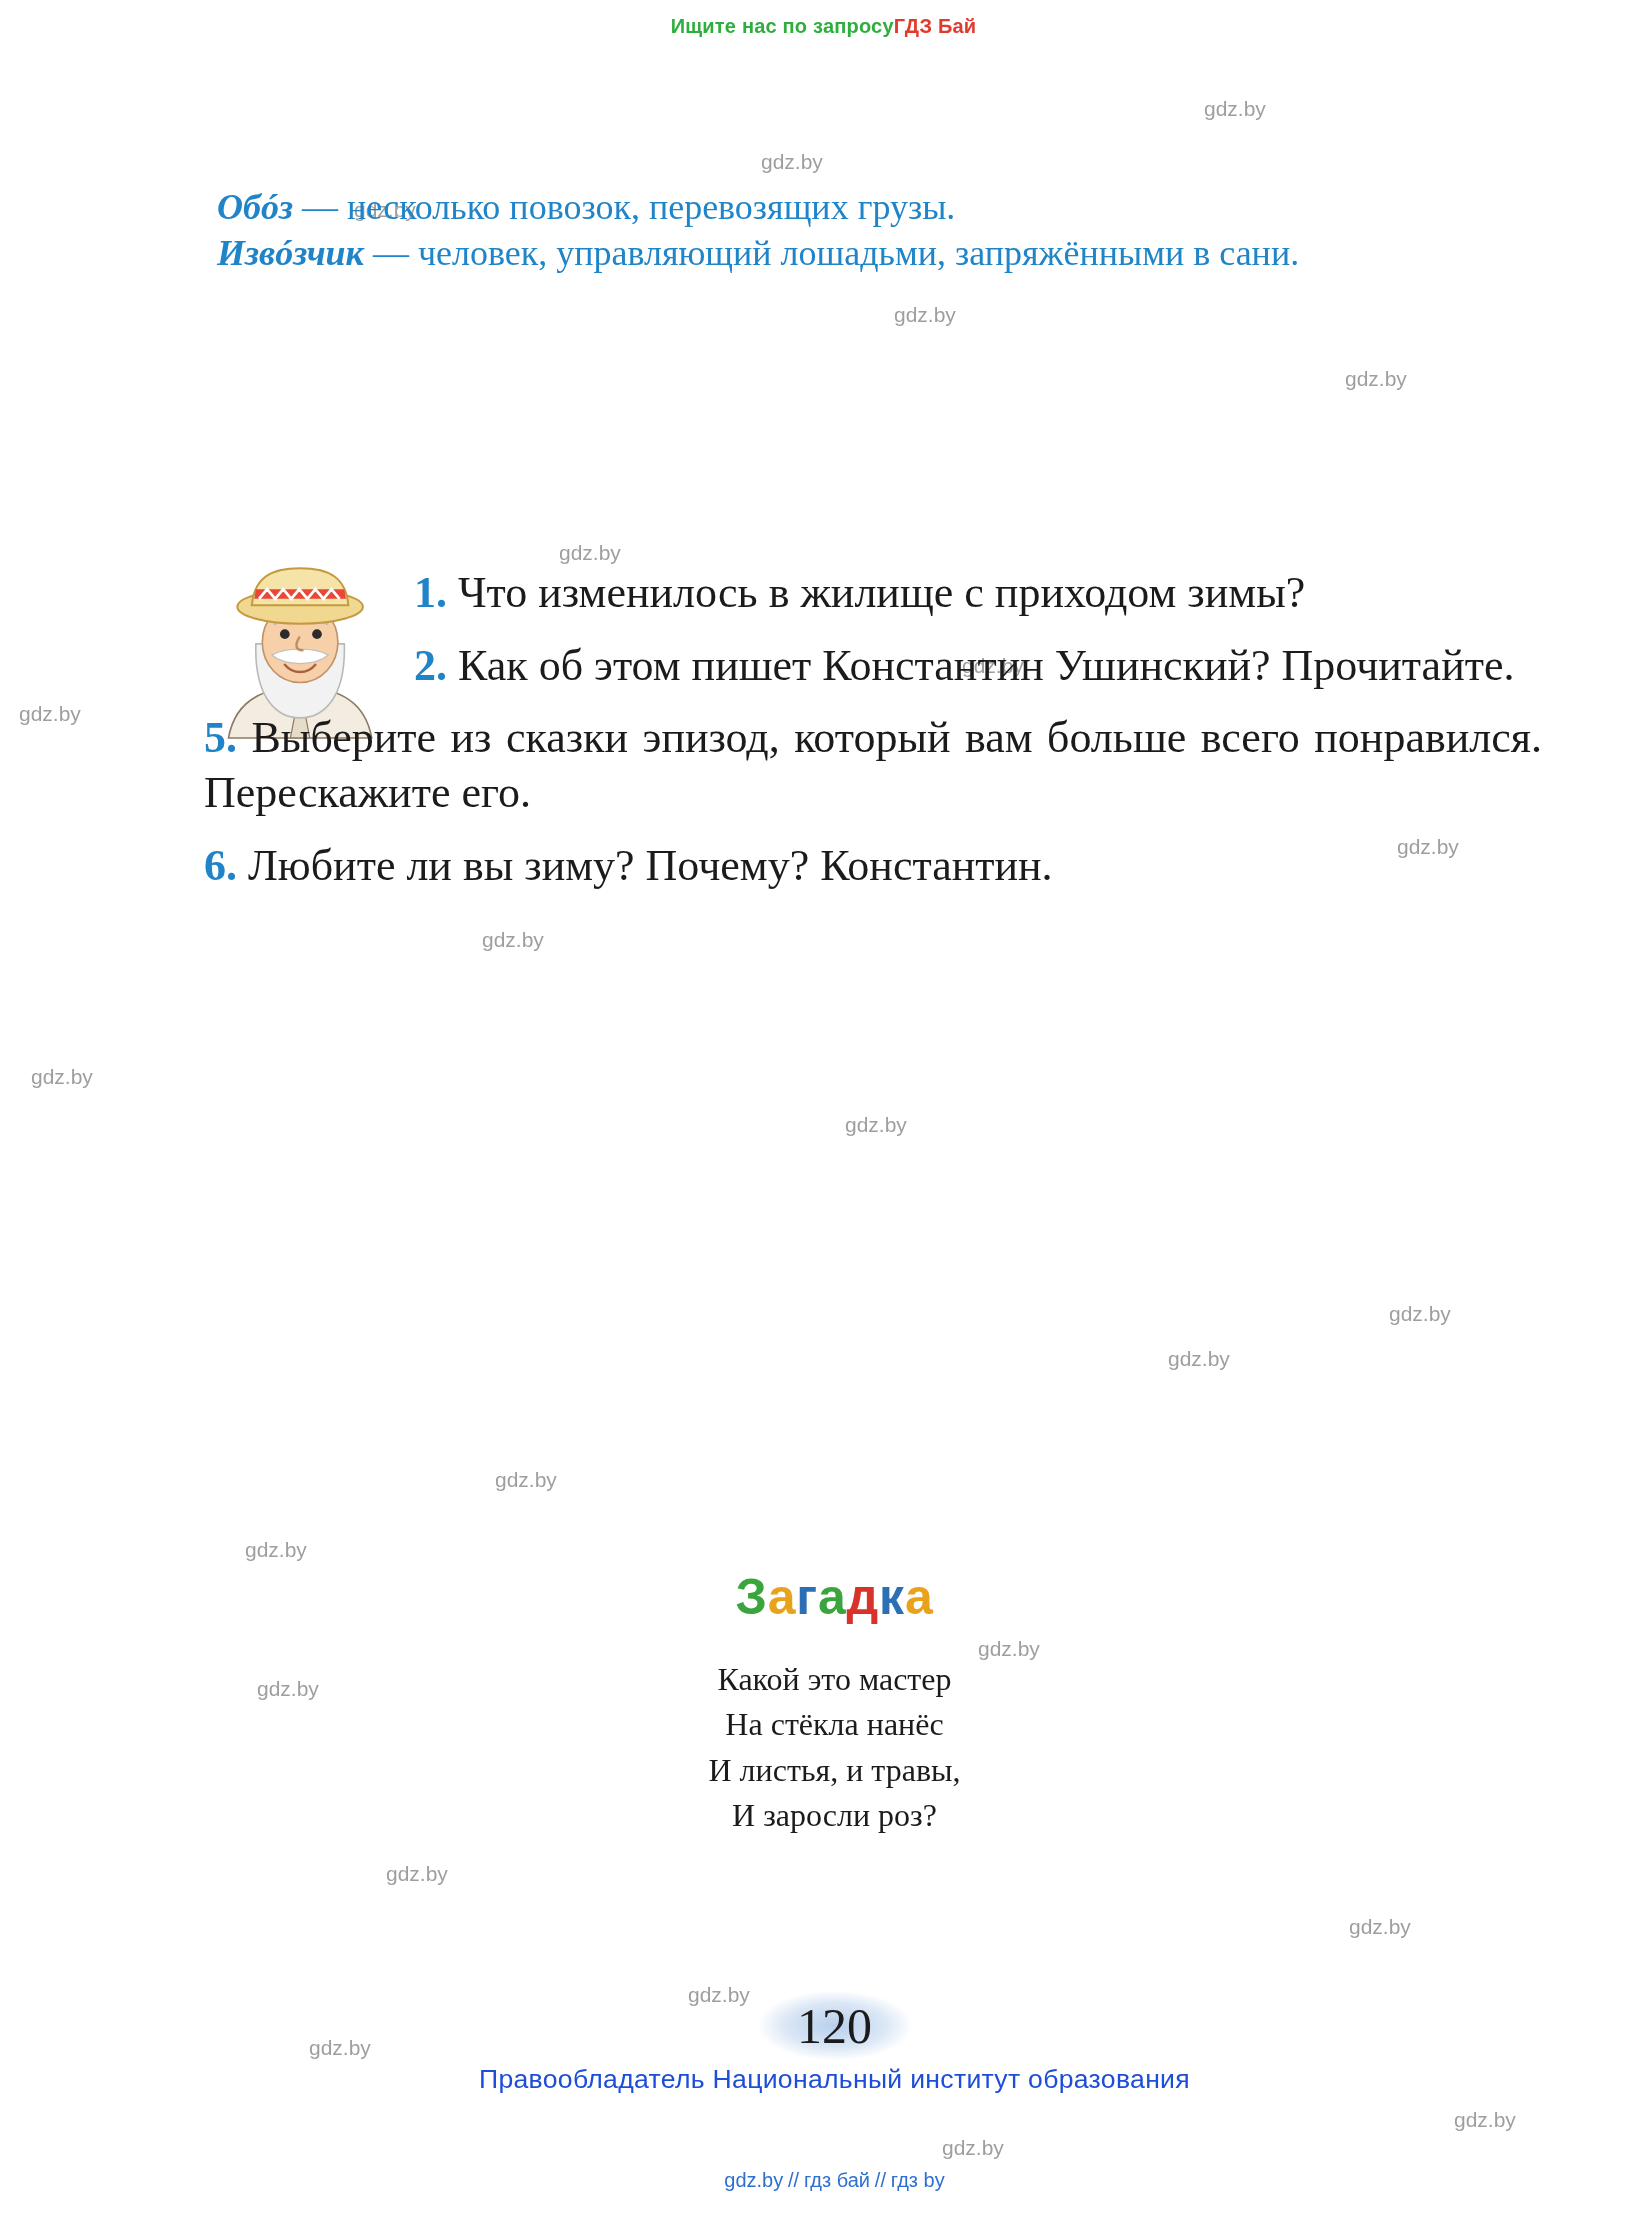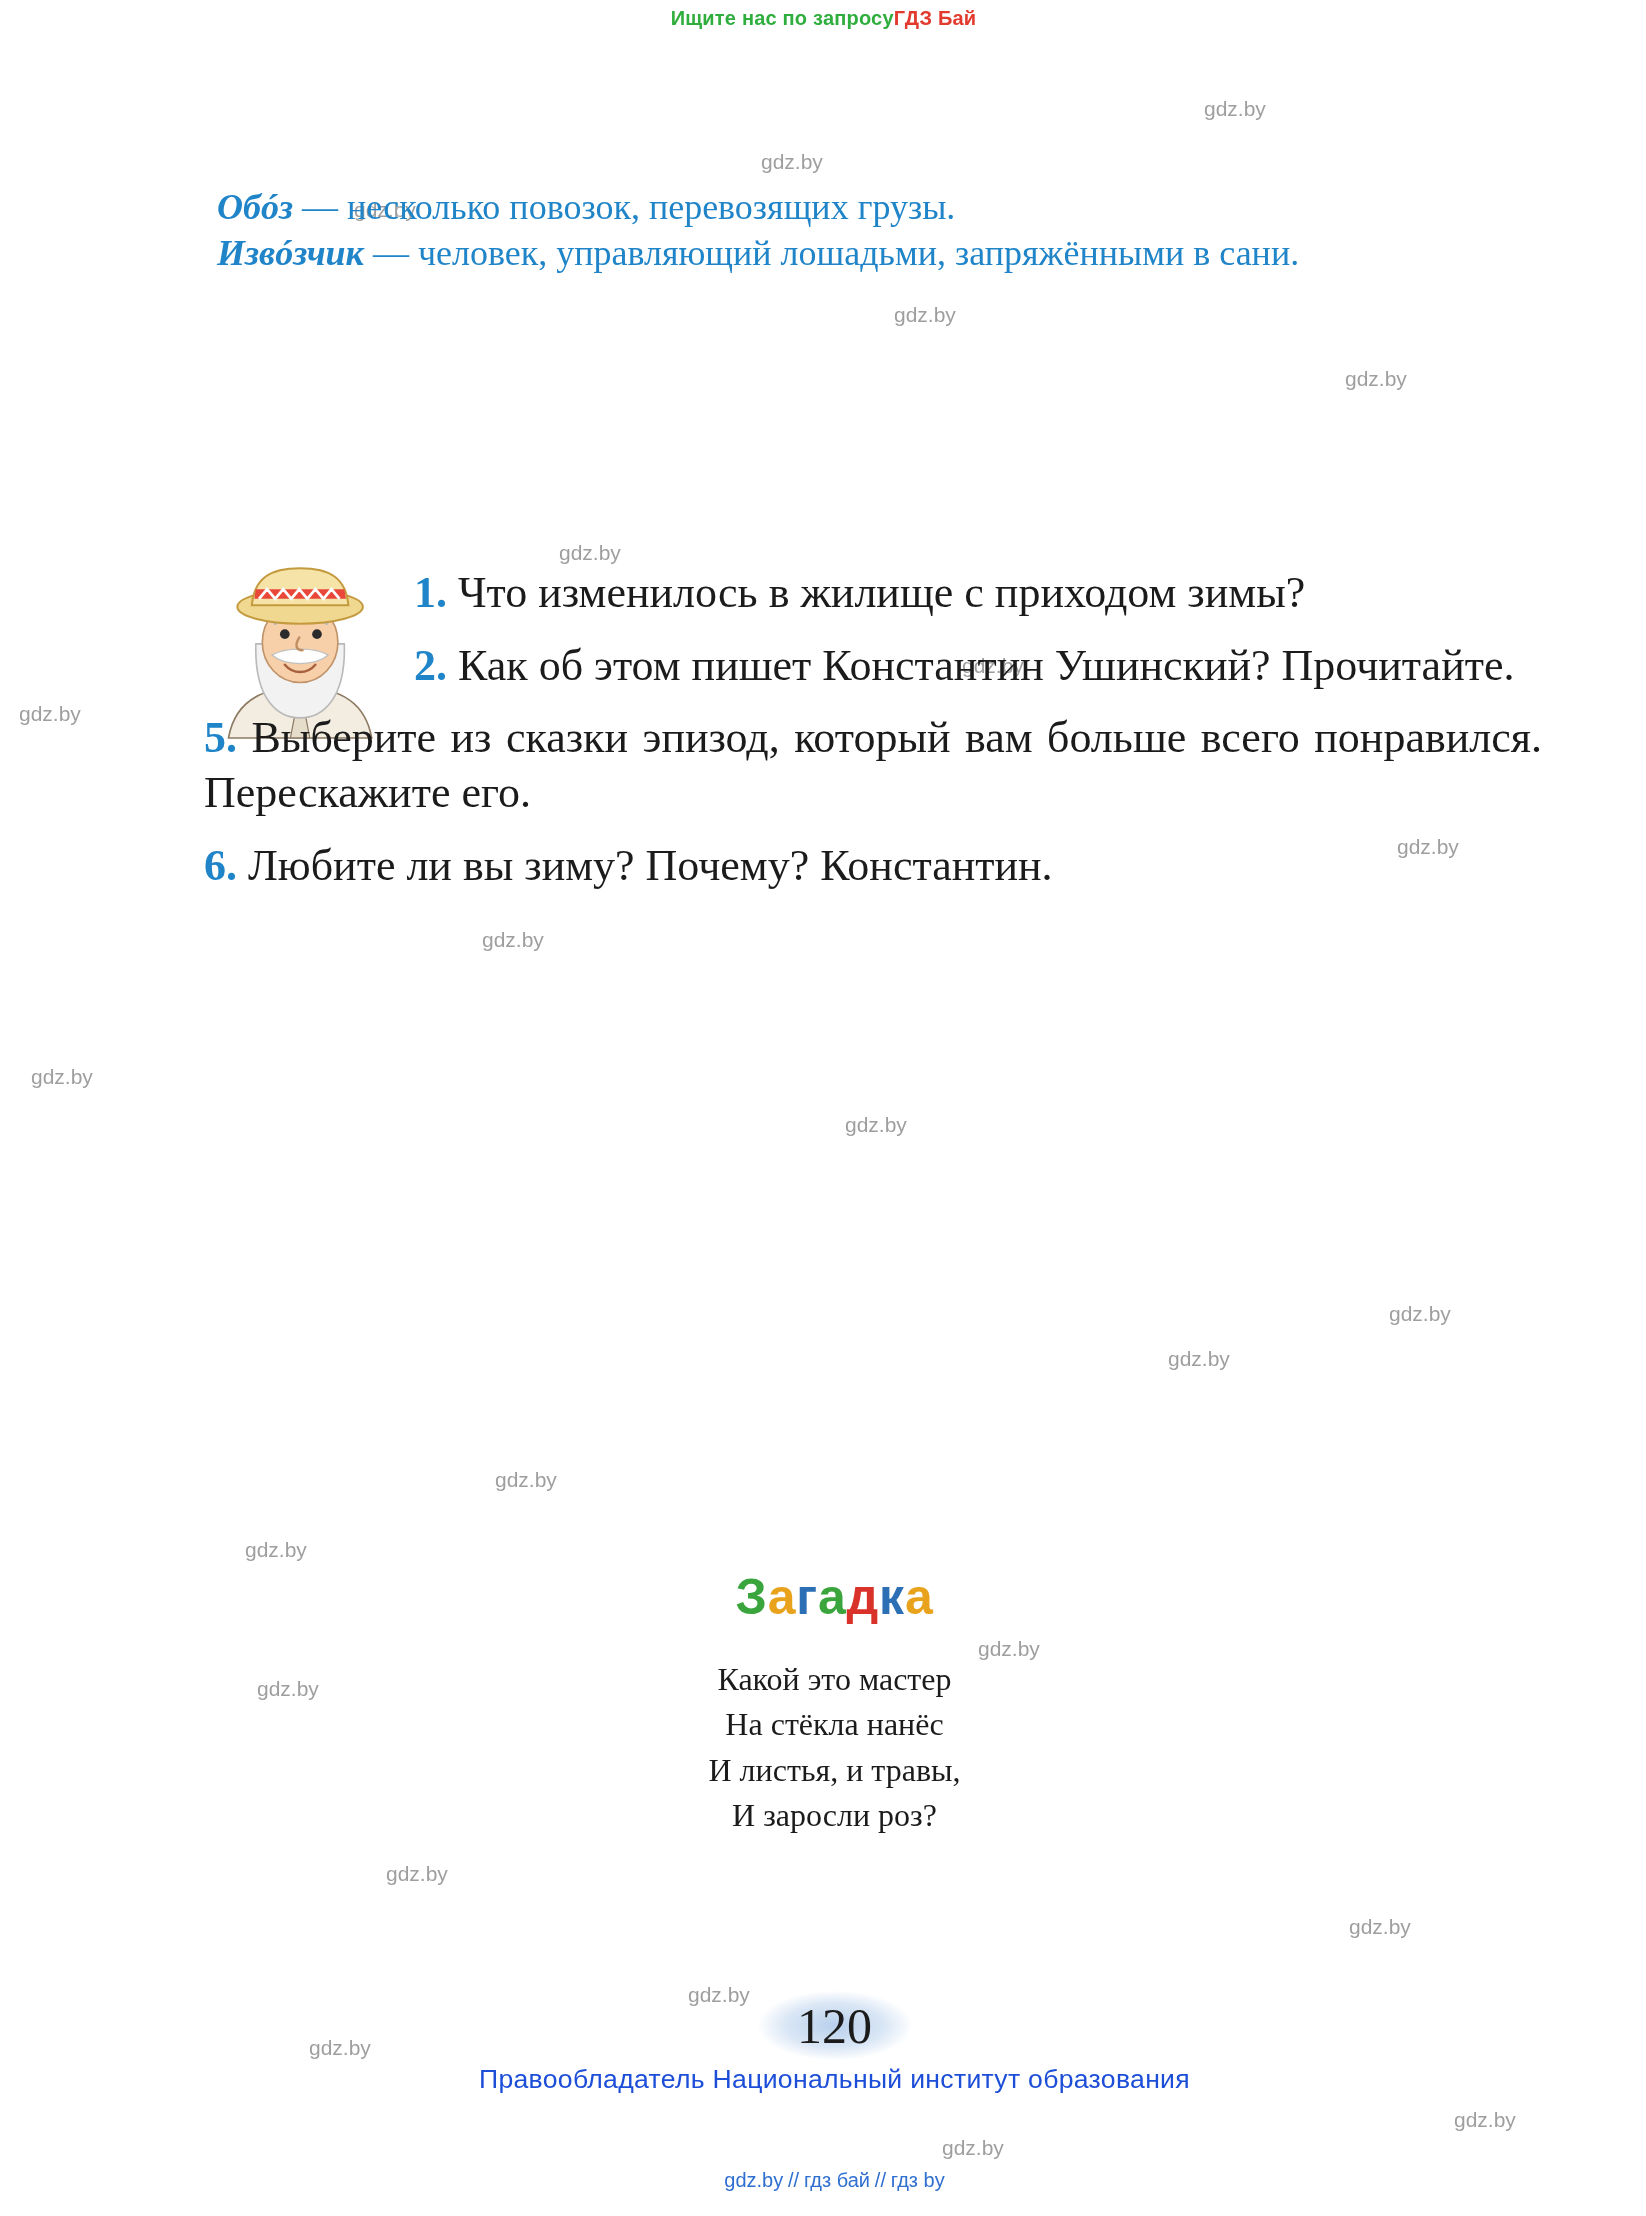--- a/index.html
+++ b/index.html
@@ -11,21 +11,21 @@
     width: 1647px;
     height: 2216px;
     position: relative;
     font-family: "Liberation Serif", serif;
     overflow: hidden;
   }
 
   
   .top-banner {
     position: absolute;
-    top: 0;
+    top: 8px;
     left: 0;
     width: 100%;
     height: 37px;
     display: flex;
     align-items: center;
     justify-content: center;
     font-family: "Liberation Sans", sans-serif;
     font-size: 20px;
     font-weight: bold;
     letter-spacing: 0.2px;

